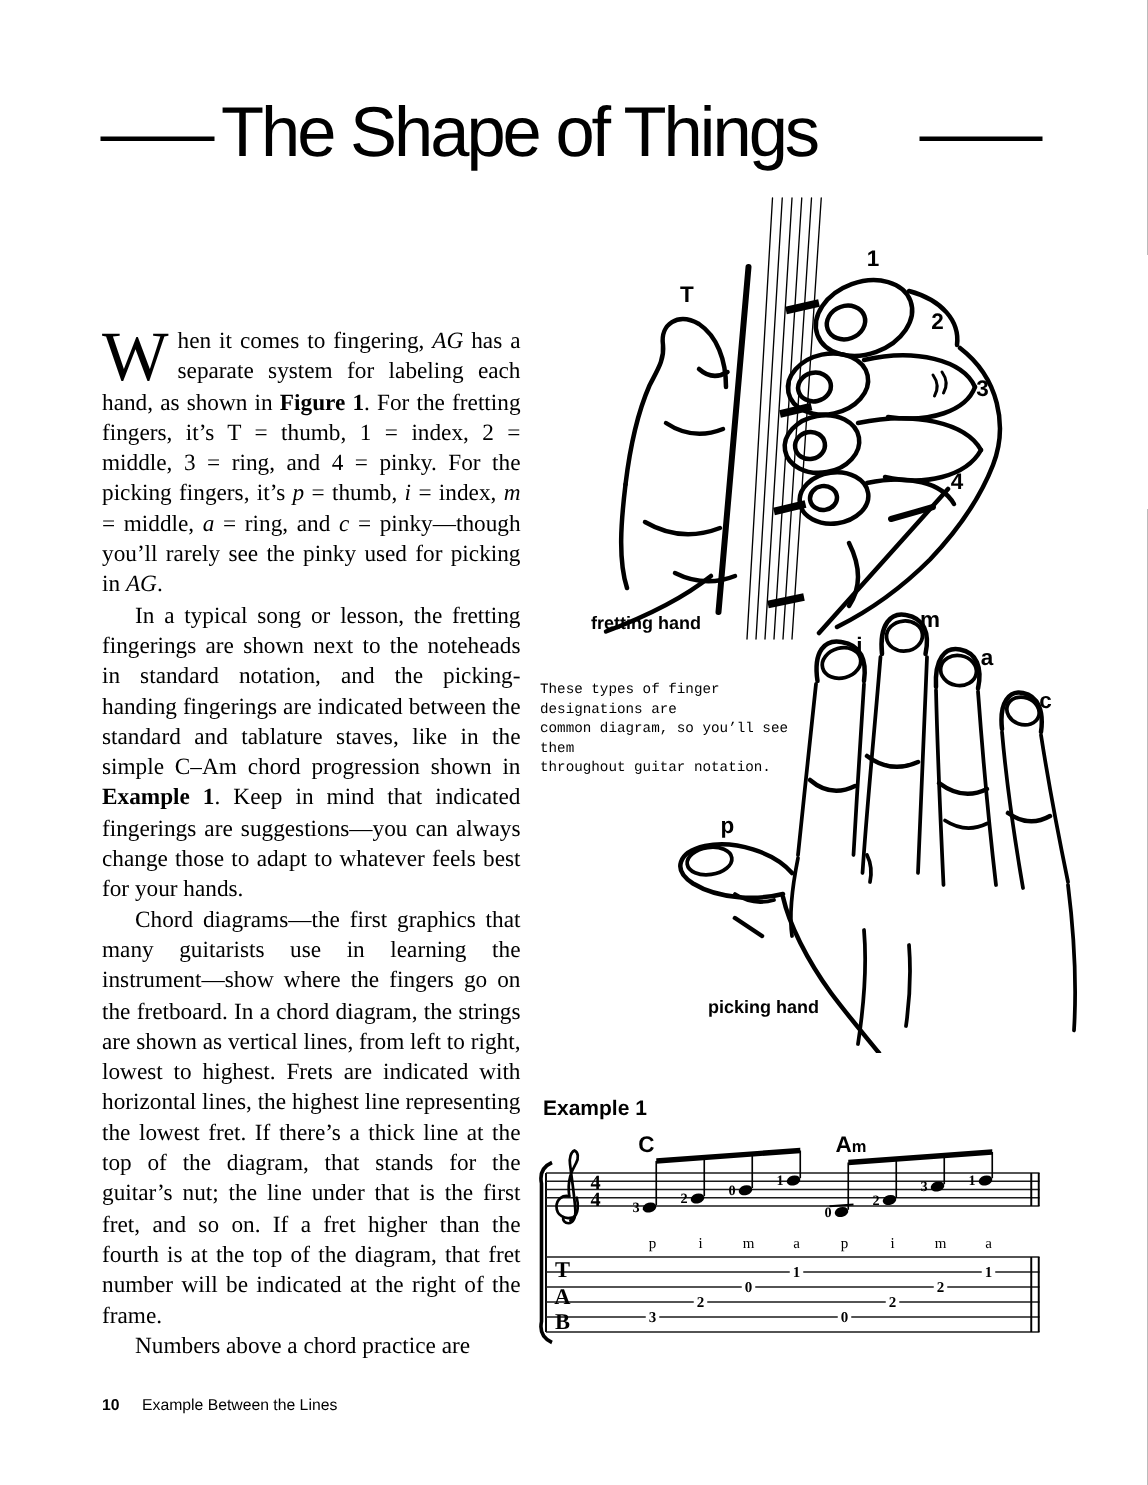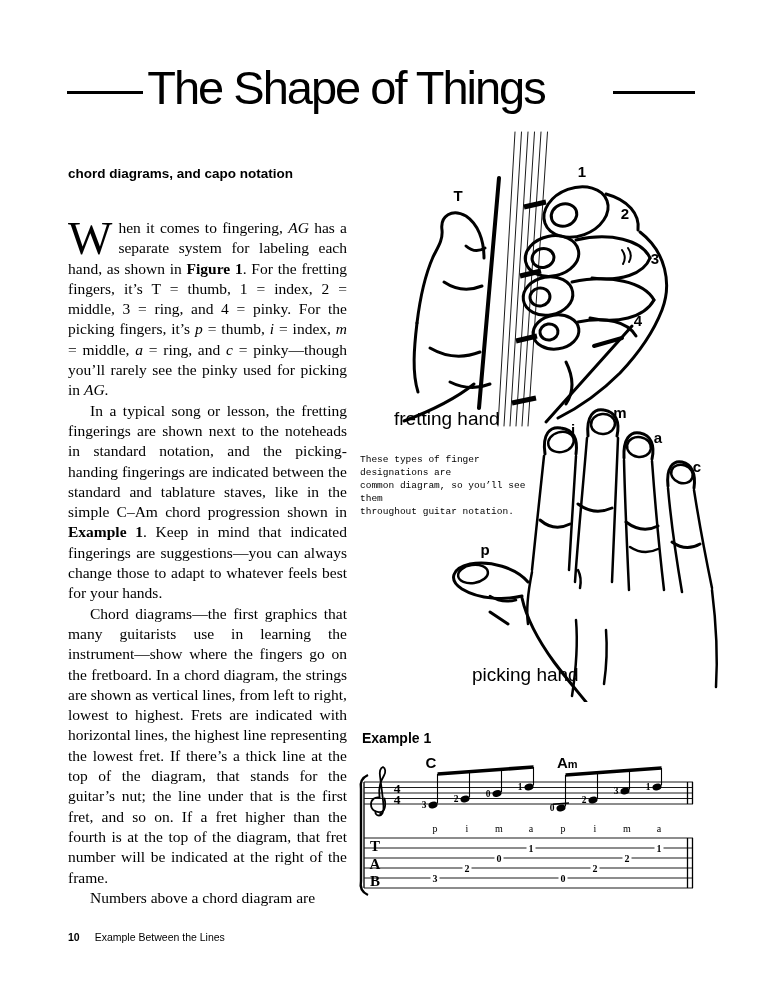--- a/index.html
+++ b/index.html
@@ -16,21 +16,21 @@
   .heading{position:absolute;left:68px;top:165px;width:290px;
            font-size:13.5px;font-weight:700;line-height:17px;}
   .bodycol{position:absolute;left:68px;top:218px;width:279px;
            font-family:"Liberation Serif",serif;font-size:15.5px;line-height:20.3px;
            text-align:justify;}
   .bodycol p{margin:0;}
   .bodycol p.ind{text-indent:22px;}
   .dropcap{float:left;font-family:"Liberation Serif",serif;font-size:47px;line-height:37px;
            padding:2px 6px 0 0;font-weight:400;}
   
-  .figcap{position:absolute;font-size:19px;font-weight:400;}
+  .figcap{position:absolute;font-size:12px;font-weight:700;}
   .sidenote{position:absolute;left:360px;top:453px;width:175px;font-size:9.5px;line-height:13px;font-family:Liberation Mono, monospace;}
   .sidenote span{display:block;}
   .exlabel{position:absolute;left:362px;top:730px;font-size:14px;font-weight:700;}
   .footer{position:absolute;left:68px;top:931px;font-size:10.5px;}
   .footer .pg{font-weight:700;margin-right:15px;}
   .fig{position:absolute;}
   svg text{fill:#000;}
   .hand-label{font-family:"Liberation Sans",sans-serif;font-size:15px;font-weight:700;}
   .chord{font-family:"Liberation Sans",sans-serif;font-size:15px;font-weight:700;}
   .chord-q{font-size:11px;}
@@ -43,28 +43,27 @@
 </head>
 <body>
 
 <div class="page">
 
   <div class="rule rule-left"></div>
   <div class="rule rule-right"></div>
   <div class="title">The Shape of Things</div>
 
   <div class="heading">
-    <div>chord diagrams, and capo notation</div>
   </div>
 
   <div class="bodycol">
     <p><span class="dropcap">W</span><span><span>hen it comes to fingering, </span><span style="font-style: italic;">AG</span><span> has a separate system for labeling each hand, as shown in </span><span style="font-weight: 700;">Figure 1</span><span>. For the fretting fingers, it’s T = thumb, 1 = index, 2 = middle, 3 = ring, and 4 = pinky. For the picking fingers, it’s </span><span style="font-style: italic;">p</span><span> = thumb, </span><span style="font-style: italic;">i</span><span> = index, </span><span style="font-style: italic;">m</span><span> = middle, </span><span style="font-style: italic;">a</span><span> = ring, and </span><span style="font-style: italic;">c</span><span> = pinky—though you’ll rarely see the pinky used for picking in </span><span style="font-style: italic;">AG</span><span>.</span></span></p>
     <p class="ind"><span><span>In a typical song or lesson, the fretting fingerings are shown next to the noteheads in standard notation, and the picking-handing fingerings are indicated between the standard and tablature staves, like in the simple C–Am chord progression shown in </span><span style="font-weight: 700;">Example 1</span><span>. Keep in mind that indicated fingerings are suggestions—you can always change those to adapt to whatever feels best for your hands.</span></span></p>
     <p class="ind"><span><span>Chord diagrams—the first graphics that many guitarists use in learning the instrument—show where the fingers go on the fretboard. In a chord diagram, the strings are shown as vertical lines, from left to right, lowest to highest. Frets are indicated with horizontal lines, the highest line representing the lowest fret. If there’s a thick line at the top of the diagram, that stands for the guitar’s nut; the line under that is the first fret, and so on. If a fret higher than the fourth is at the top of the diagram, that fret number will be indicated at the right of the frame.</span></span></p>
-    <p class="ind"><span><span>Numbers above a chord diagram are</span></span></p>
+    <p class="ind"><span><span>Numbers above a chord practice are</span></span></p>
   </div>
 
   <div class="fig" style="left:378px;top:130px;width:335px;height:310px;">
     <svg width="335" height="310" viewBox="0 0 335 310">
       <g stroke="#000" fill="none" stroke-linecap="round">
 
         <g stroke-width="0.9">
           <line x1="137" y1="2" x2="120" y2="296"></line>
           <line x1="143.5" y1="2" x2="126" y2="296"></line>
           <line x1="150" y1="2" x2="132" y2="296"></line>

